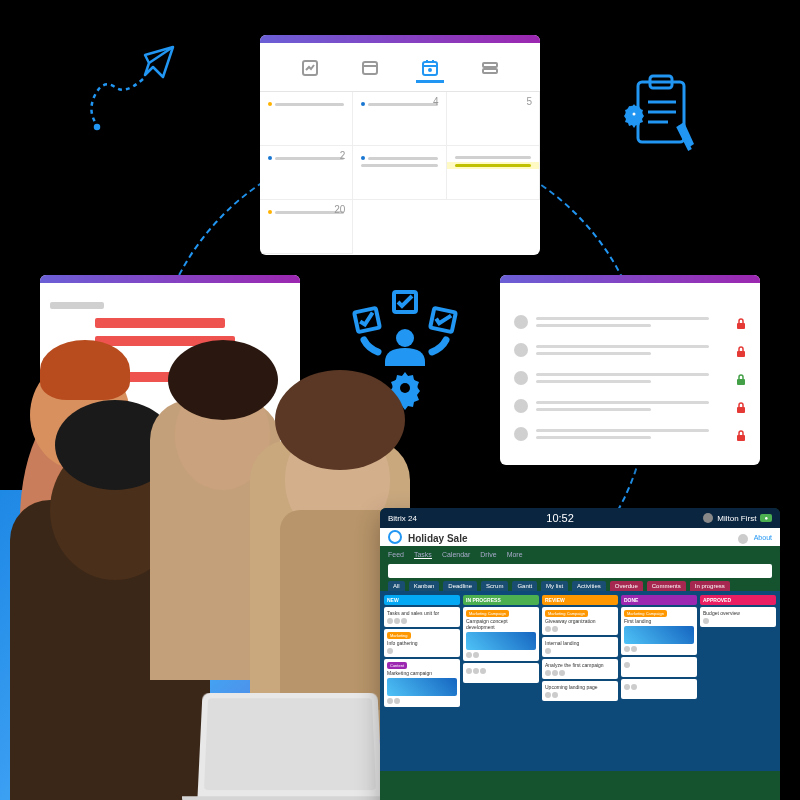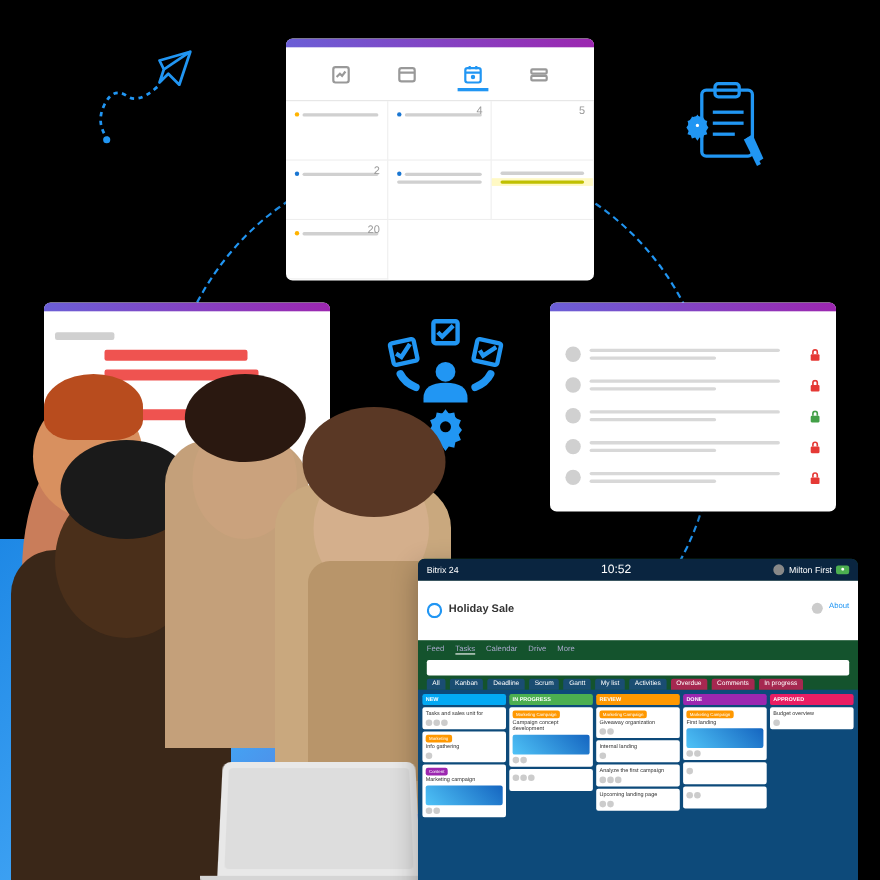--- a/index.html
+++ b/index.html
@@ -27,21 +27,21 @@
 .gantt-bar{height:10px;border-radius:2px}
 .list-panel{top:275px;right:40px;width:260px;height:190px}
 .list-body{padding:18px 14px}
 .list-row{display:flex;align-items:center;margin:14px 0;gap:8px}
 .avatar{width:14px;height:14px;border-radius:50%;background:#d0d0d0;flex-shrink:0}
 .list-lines{flex:1;display:flex;flex-direction:column;gap:4px}
 .ll{height:3px;background:#d8d8d8;border-radius:2px}
 .lock{width:10px;height:12px;flex-shrink:0}
 .kanban-panel{top:508px;right:20px;width:400px;height:370px;background:#14532d;color:#fff;font-size:7px}
 .kb-top{background:#0a2540;padding:4px 8px;display:flex;justify-content:space-between;align-items:center;font-size:8px}
-.kb-header{background:#fff;color:#333;padding:20px 8px;display:flex;align-items:flex-start;gap:6px}
+.kb-header{background:#fff;color:#333;padding:2px 8px;display:flex;align-items:flex-end;gap:6px}
 .kb-nav{padding:5px 8px;display:flex;gap:10px;font-size:7px;color:#aac}
 .kb-title{padding:6px 8px;display:flex;justify-content:space-between;align-items:center}
 .kb-tabs{display:flex;padding:3px 8px 0;gap:4px;font-size:6px}
 .kb-tab{padding:2px 5px;background:#1a4d72;border-radius:2px 2px 0 0}
 .kb-cols{display:flex;padding:4px 4px;gap:3px;flex:1;background:#0d4a7a;height:180px}
 .kb-col{flex:1;display:flex;flex-direction:column;gap:2px}
 .kb-col-head{font-size:5px;padding:2px 3px;border-radius:2px;color:#fff;font-weight:600}
 .kb-card{background:#fff;border-radius:2px;padding:3px;color:#333;font-size:5px;min-height:20px}
 .kb-card-tag{display:inline-block;padding:1px 3px;border-radius:2px;font-size:4px;color:#fff;margin-bottom:1px}
 .kb-av{display:flex;gap:1px;margin-top:2px}

